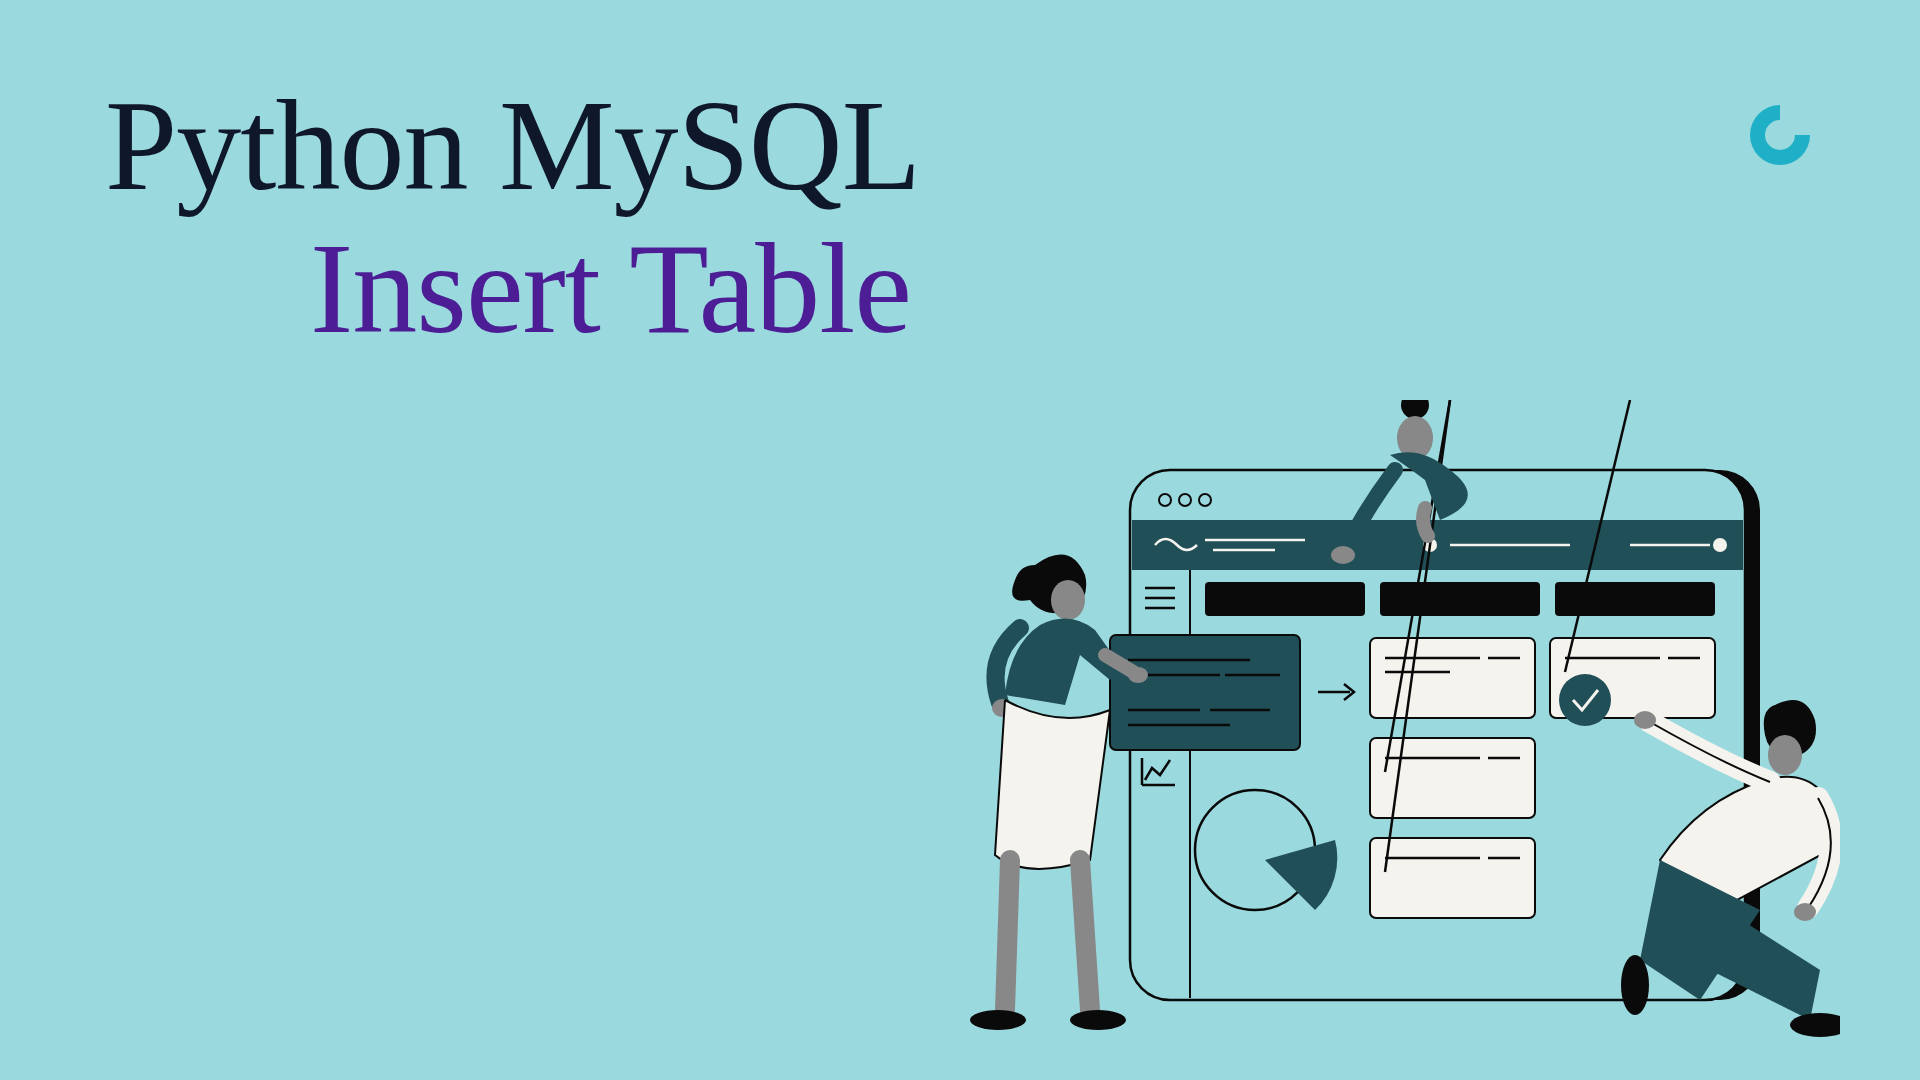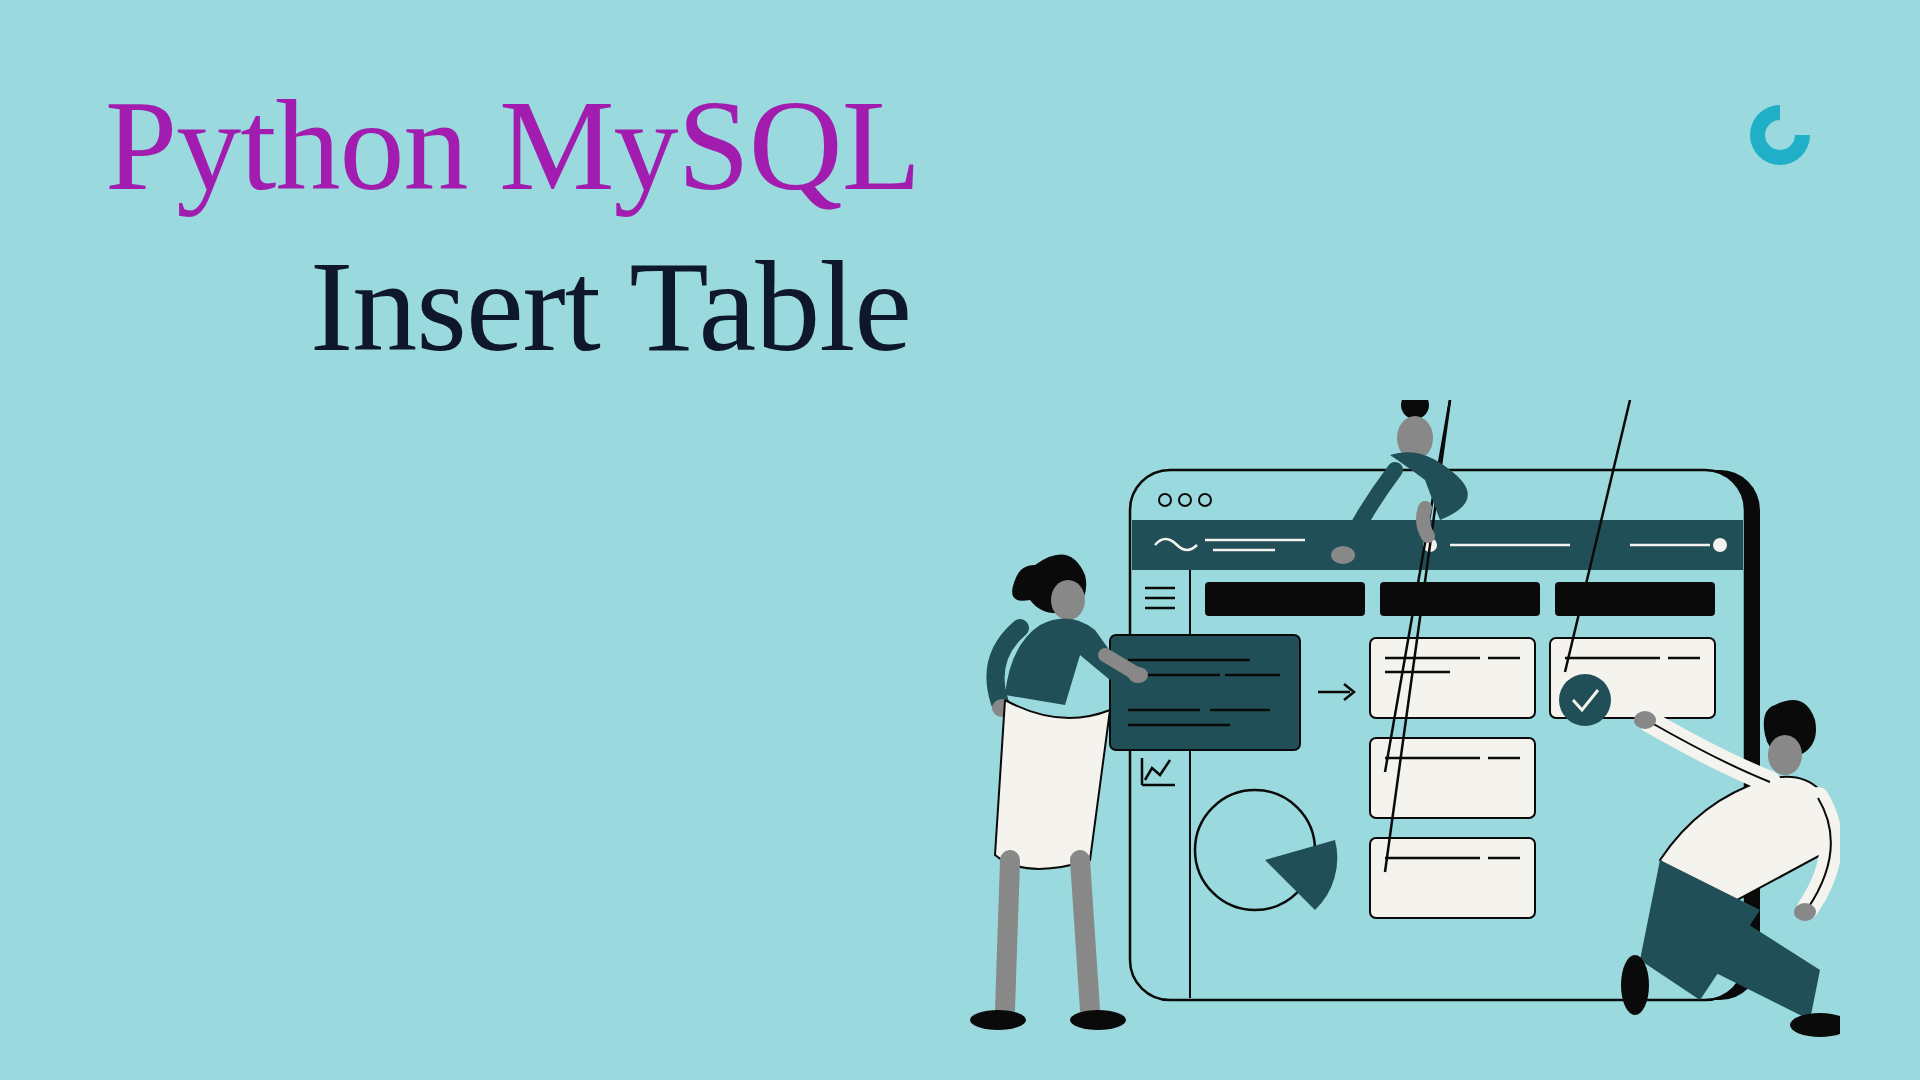--- a/index.html
+++ b/index.html
@@ -10,30 +10,30 @@
     font-family: Georgia, 'Times New Roman', serif;
     position: relative;
     overflow: hidden;
   }
   .title-line1 {
     position: absolute;
     top: 70px;
     left: 105px;
     font-size: 130px;
     font-weight: 400;
-    color: #a21caf;
+    color: #0f172a;
     letter-spacing: -1px;
   }
   .title-line2 {
     position: absolute;
-    top: 231px;
+    top: 213px;
     left: 310px;
     font-size: 130px;
     font-weight: 400;
-    color: #0f172a;
+    color: #4c1d95;
     letter-spacing: -1px;
   }
   .logo {
     position: absolute;
     top: 100px;
     right: 105px;
   }
   .illustration {
     position: absolute;
     bottom: 0;

